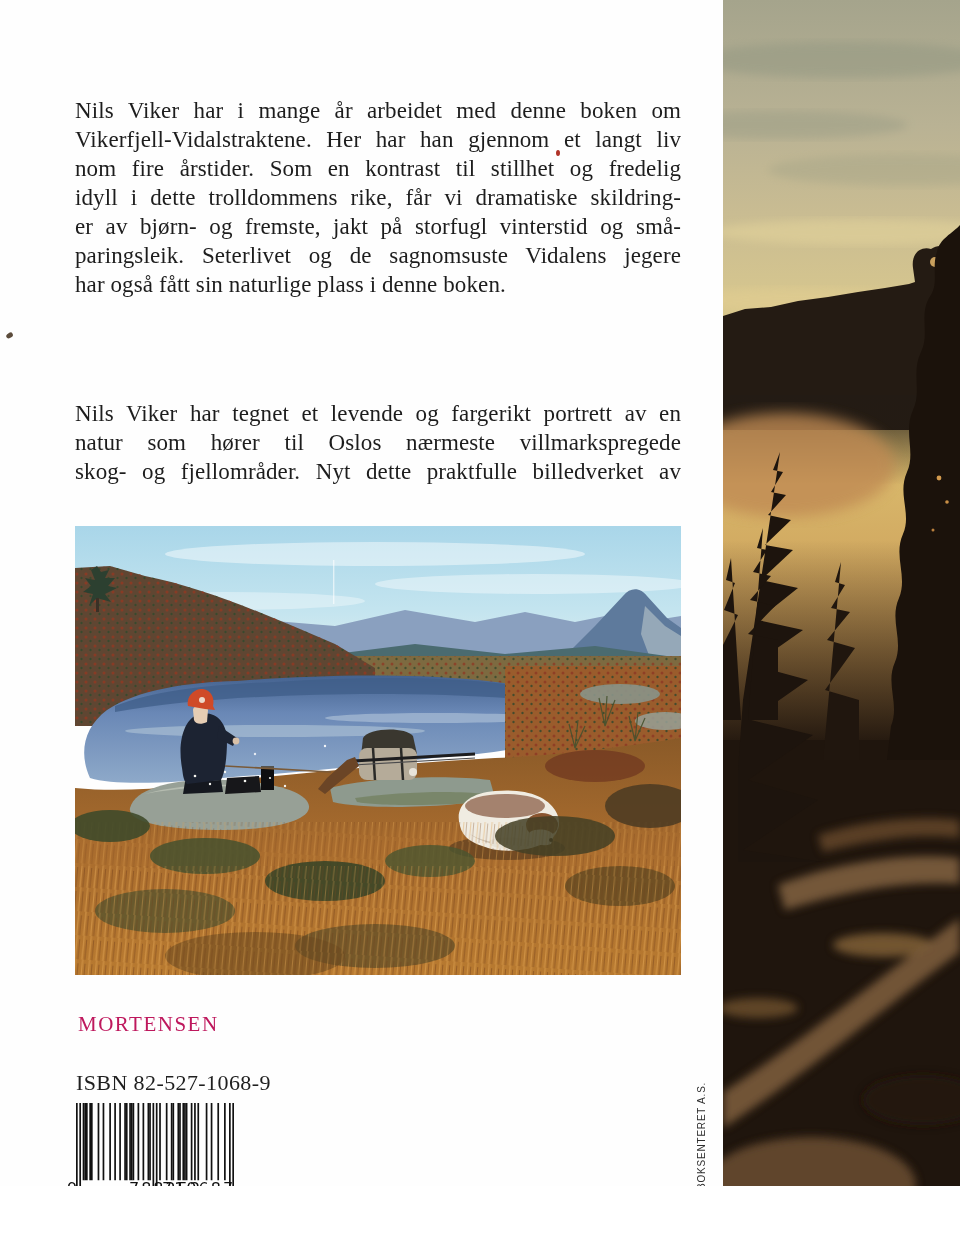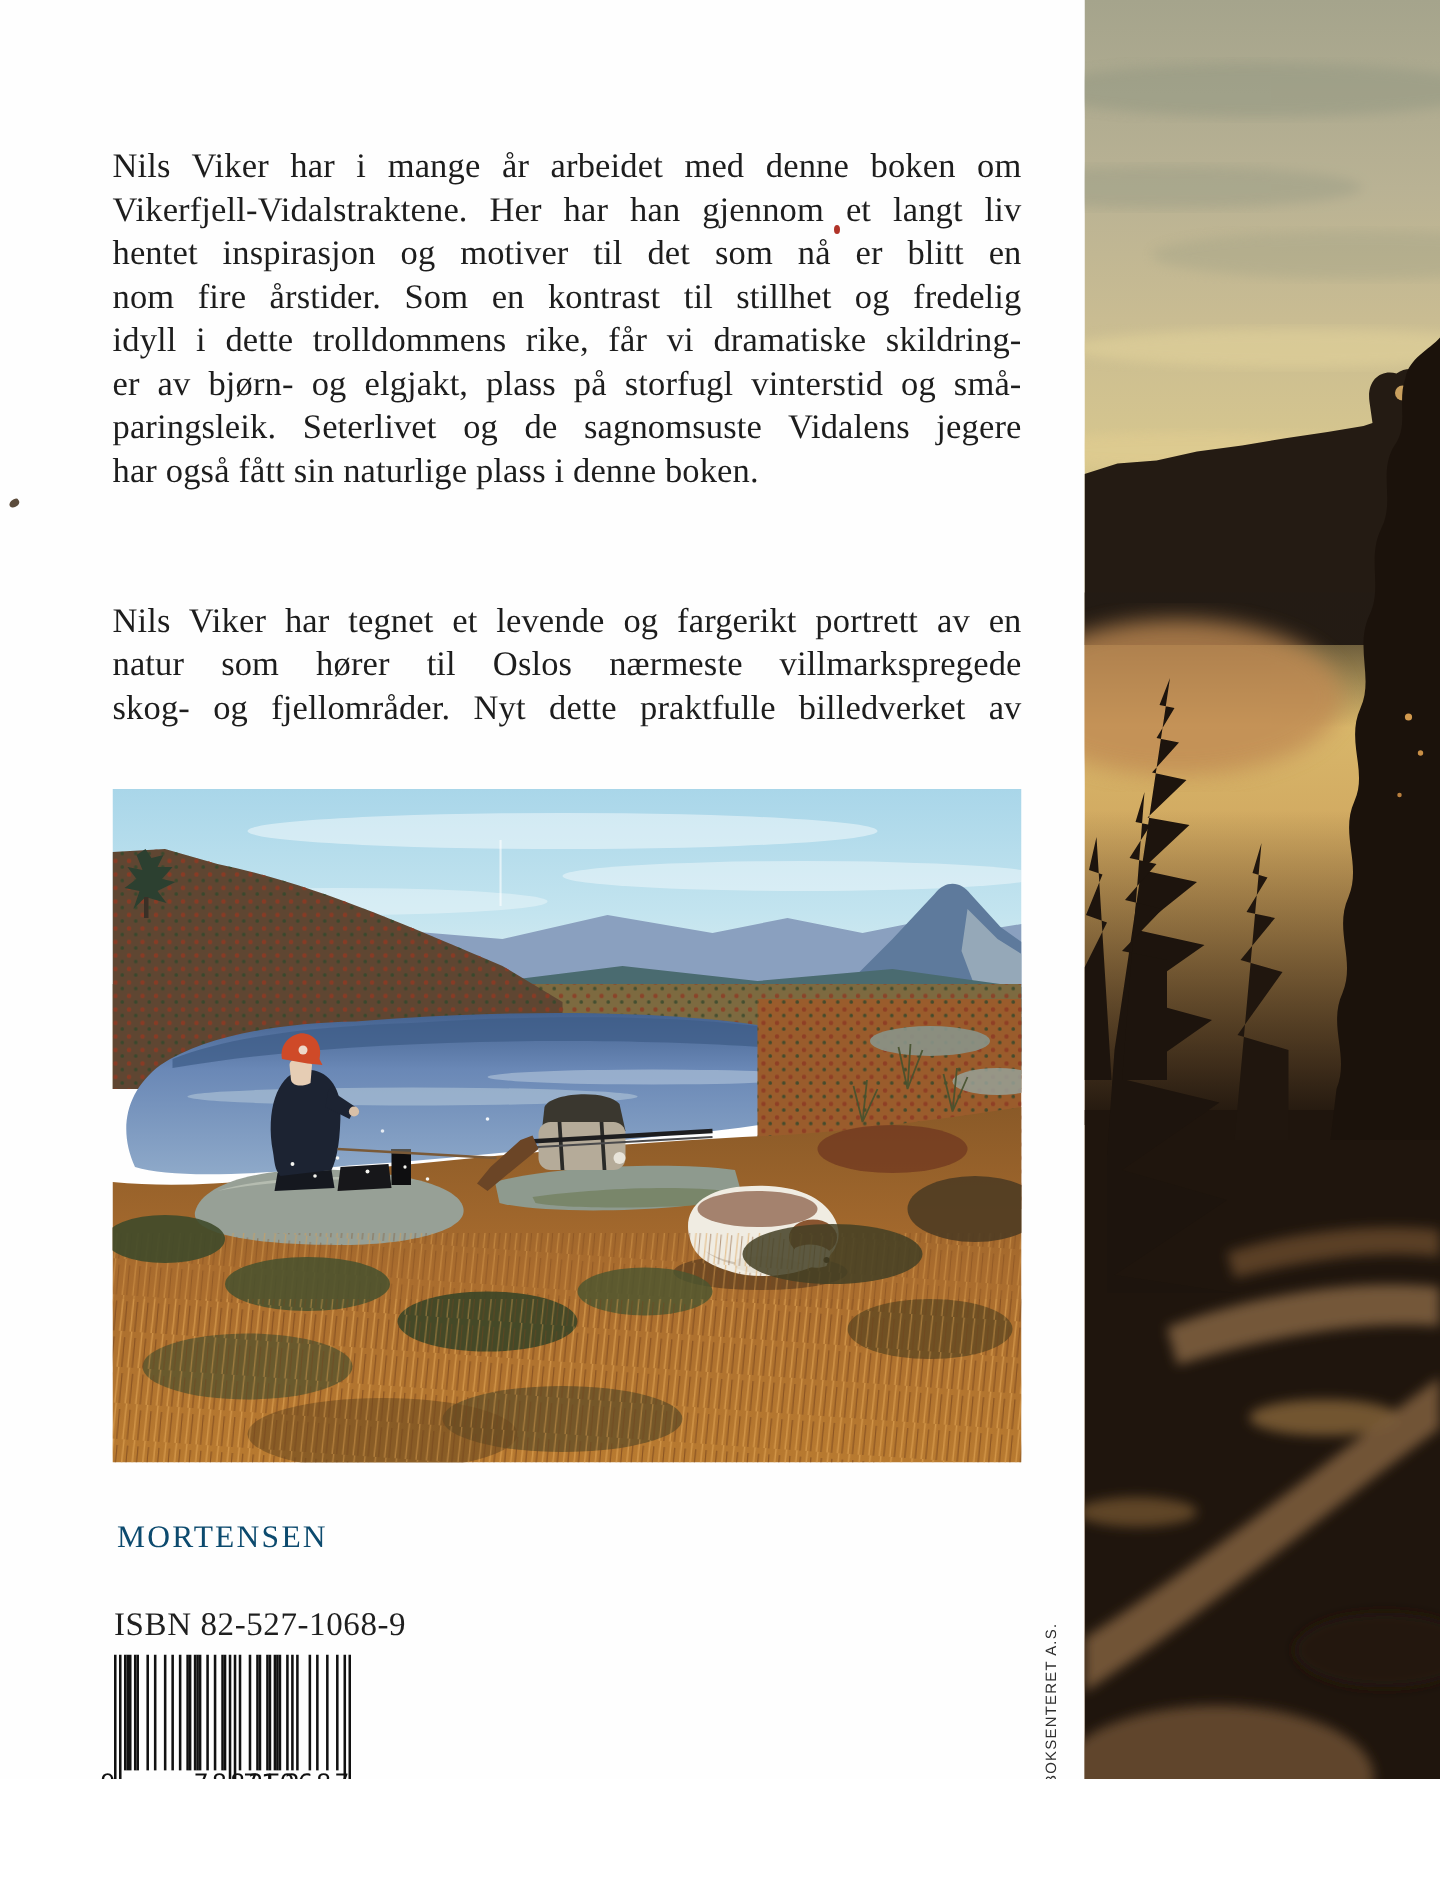--- a/index.html
+++ b/index.html
@@ -8,21 +8,21 @@
     background:#fefefe; font-family:"Liberation Serif", serif; color:#1d1d1d;
   }
   
   .blurb { position:absolute; left:75px; width:606px; font-size:23px; line-height:29px; letter-spacing:0.1px; }
   #para1 { top:96px; }
   #para2 { top:399px; }
   .tline { text-align:justify; text-align-last:justify; }
   .tline.last { text-align-last:left; }
 
   
-  #publisher { position:absolute; left:78px; top:1012px; font-size:21px; letter-spacing:1.5px; color:#0c4a6e; }
+  #publisher { position:absolute; left:78px; top:1012px; font-size:21px; letter-spacing:1.5px; color:#be185d; }
   #isbn { position:absolute; left:76px; top:1070px; font-size:22px; letter-spacing:0.4px; color:#1f1f1f; }
   #barcode { position:absolute; left:76px; top:1103px; width:158px; height:89px; }
   #barcode rect { fill:#111; }
   .bc-digit { position:absolute; font-family:"DejaVu Sans", sans-serif; font-size:16px; color:#111; top:1179px; }
   #bc-d1 { left:64px; width:16px; text-align:center; }
   #bc-d2 { left:85px; width:64px; text-align:center; letter-spacing:2px;margin-left:44px; }
   #bc-d3 { left:162px; width:64px; text-align:right; letter-spacing:2px; }
 
   #distributor {
     position:absolute; left:696px; top:1190px; transform:rotate(-90deg); transform-origin:0 0;
@@ -39,24 +39,23 @@
   #speck2 { position:absolute; left:556px; top:150px; width:4px; height:6px; background:#b03328; border-radius:50%; }
 </style>
 </head>
 <body>
 
 <div id="cover">
 
   <div class="blurb" id="para1">
       <div class="tline">Nils Viker har i mange år arbeidet med denne boken om</div>
       <div class="tline">Vikerfjell-Vidalstraktene. Her har han gjennom et langt liv</div>
-      <div class="tline">hentet inspirasjon og motiver til det som nå er blitt en</div>
       <div class="tline">nom fire årstider. Som en kontrast til stillhet og fredelig</div>
       <div class="tline">idyll i dette trolldommens rike, får vi dramatiske skildring-</div>
-      <div class="tline">er av bjørn- og elgjakt, plass på storfugl vinterstid og små-</div>
+      <div class="tline">er av bjørn- og fremste, jakt på storfugl vinterstid og små-</div>
       <div class="tline">paringsleik. Seterlivet og de sagnomsuste Vidalens jegere</div>
       <div class="tline last">har også fått sin naturlige plass i denne boken.</div>
     </div>
 
   <div class="blurb" id="para2">
       <div class="tline">Nils Viker har tegnet et levende og fargerikt portrett av en</div>
       <div class="tline">natur som hører til Oslos nærmeste villmarkspregede</div>
       <div class="tline">skog- og fjellområder. Nyt dette praktfulle billedverket av</div>
     </div>
 

